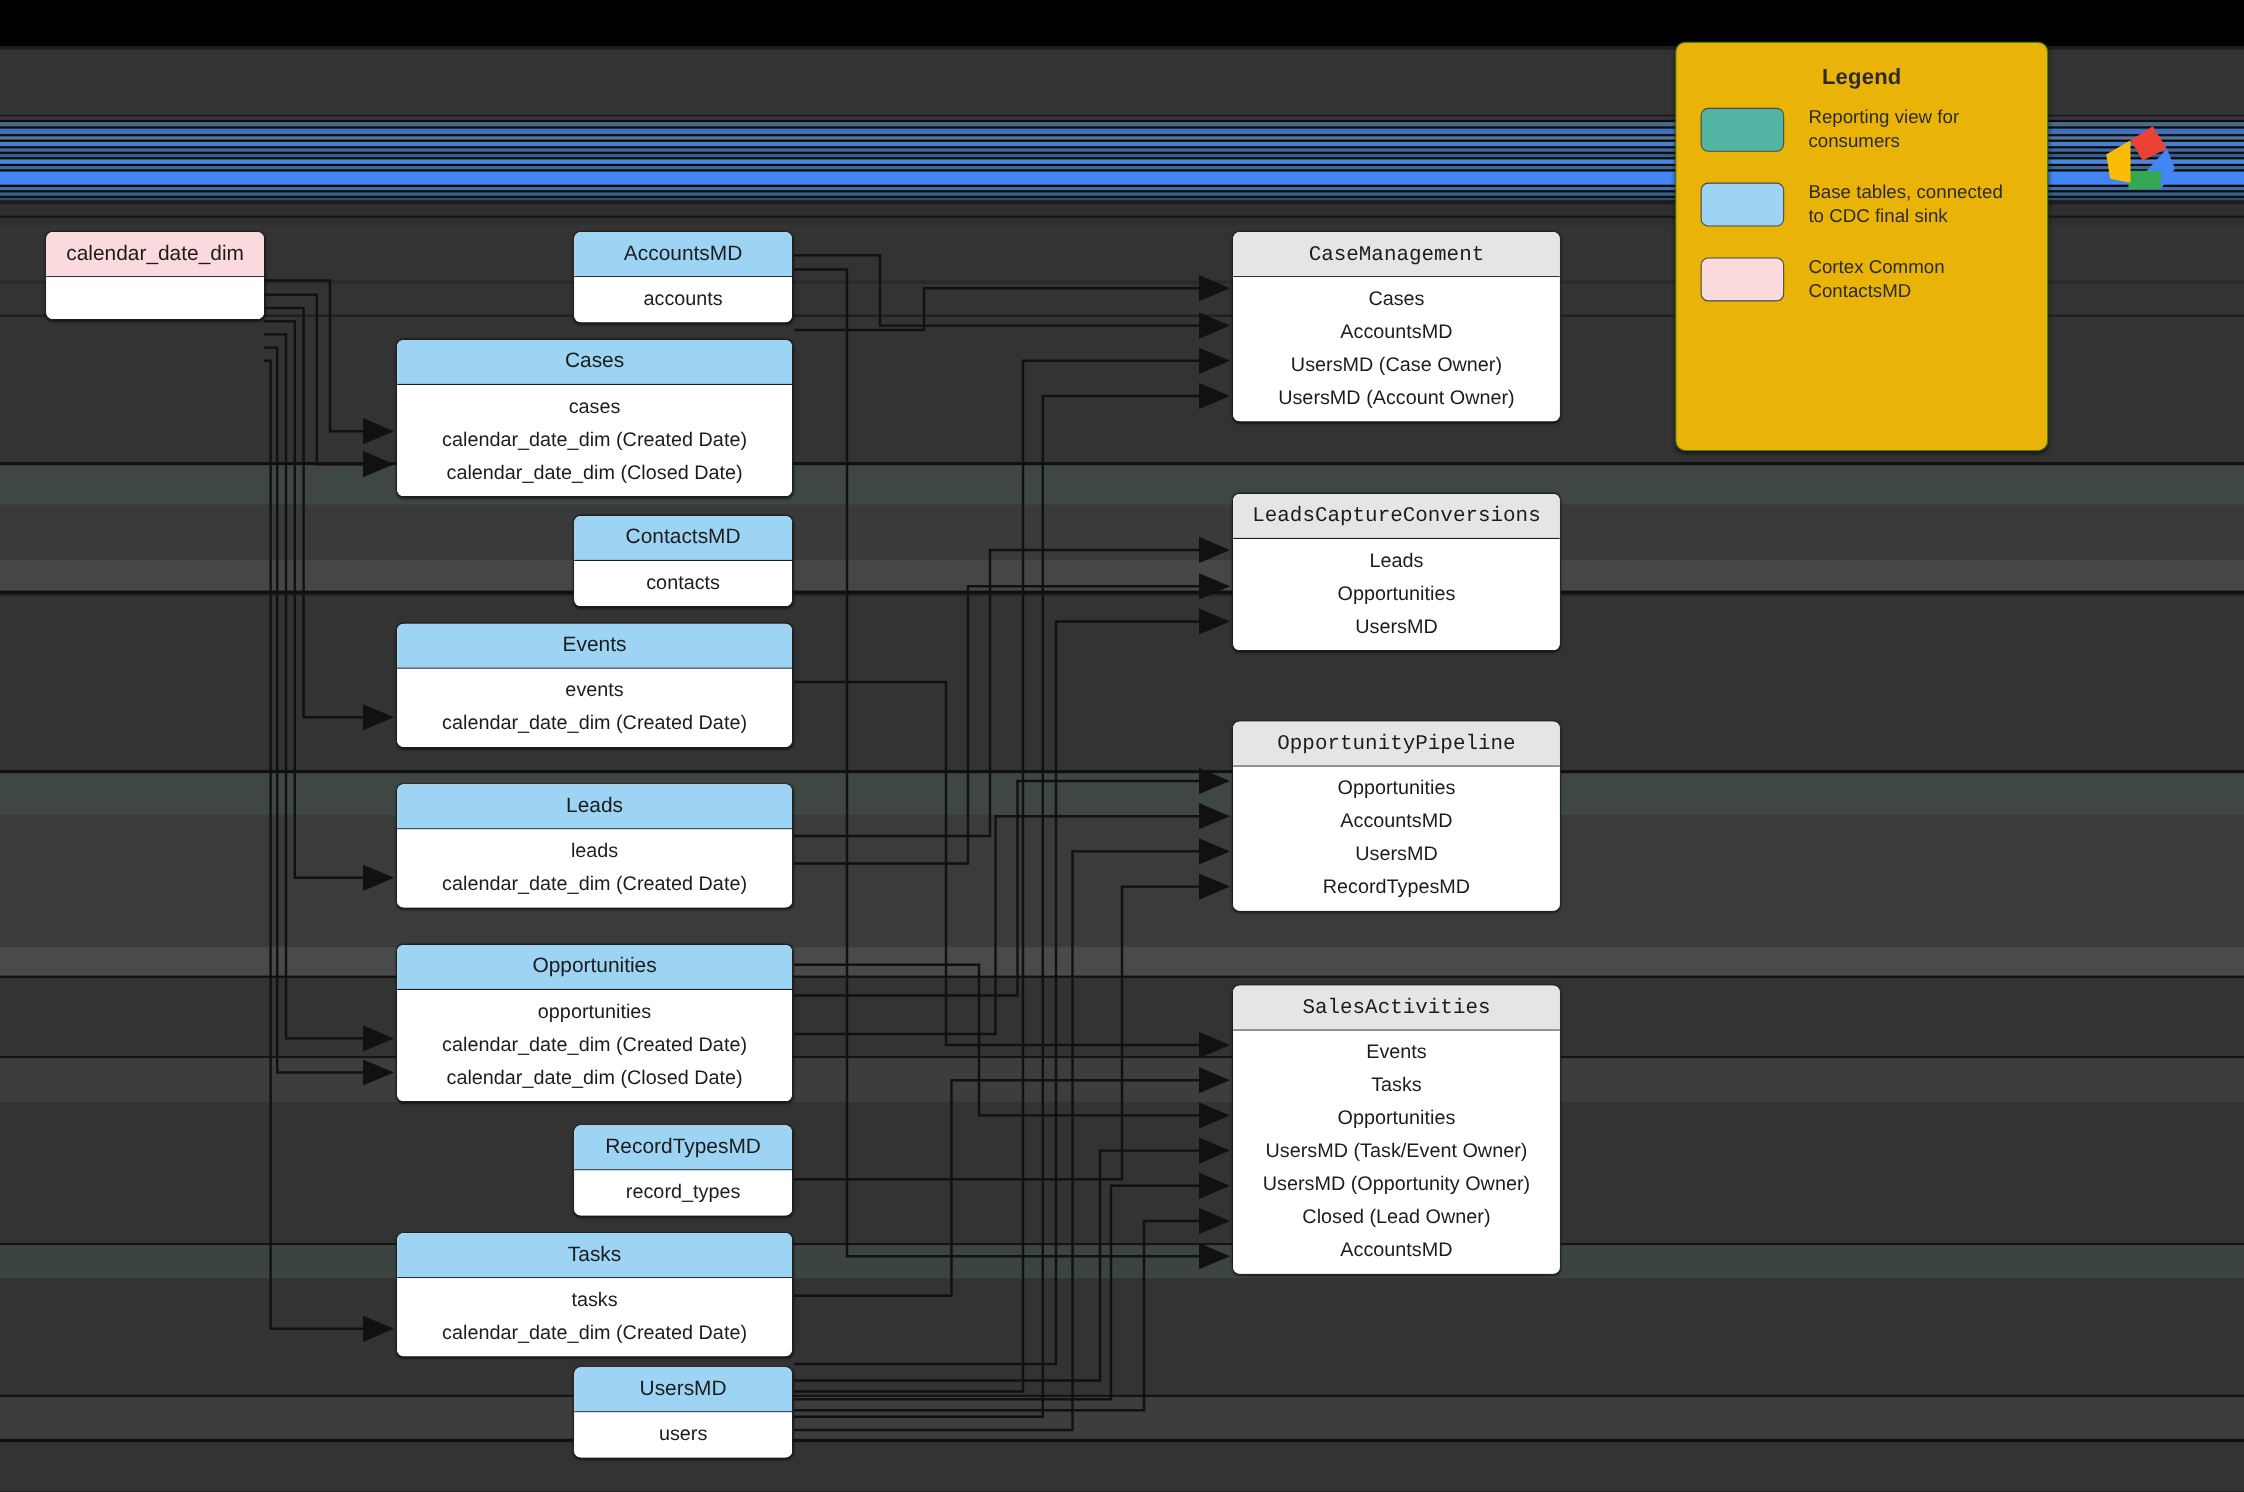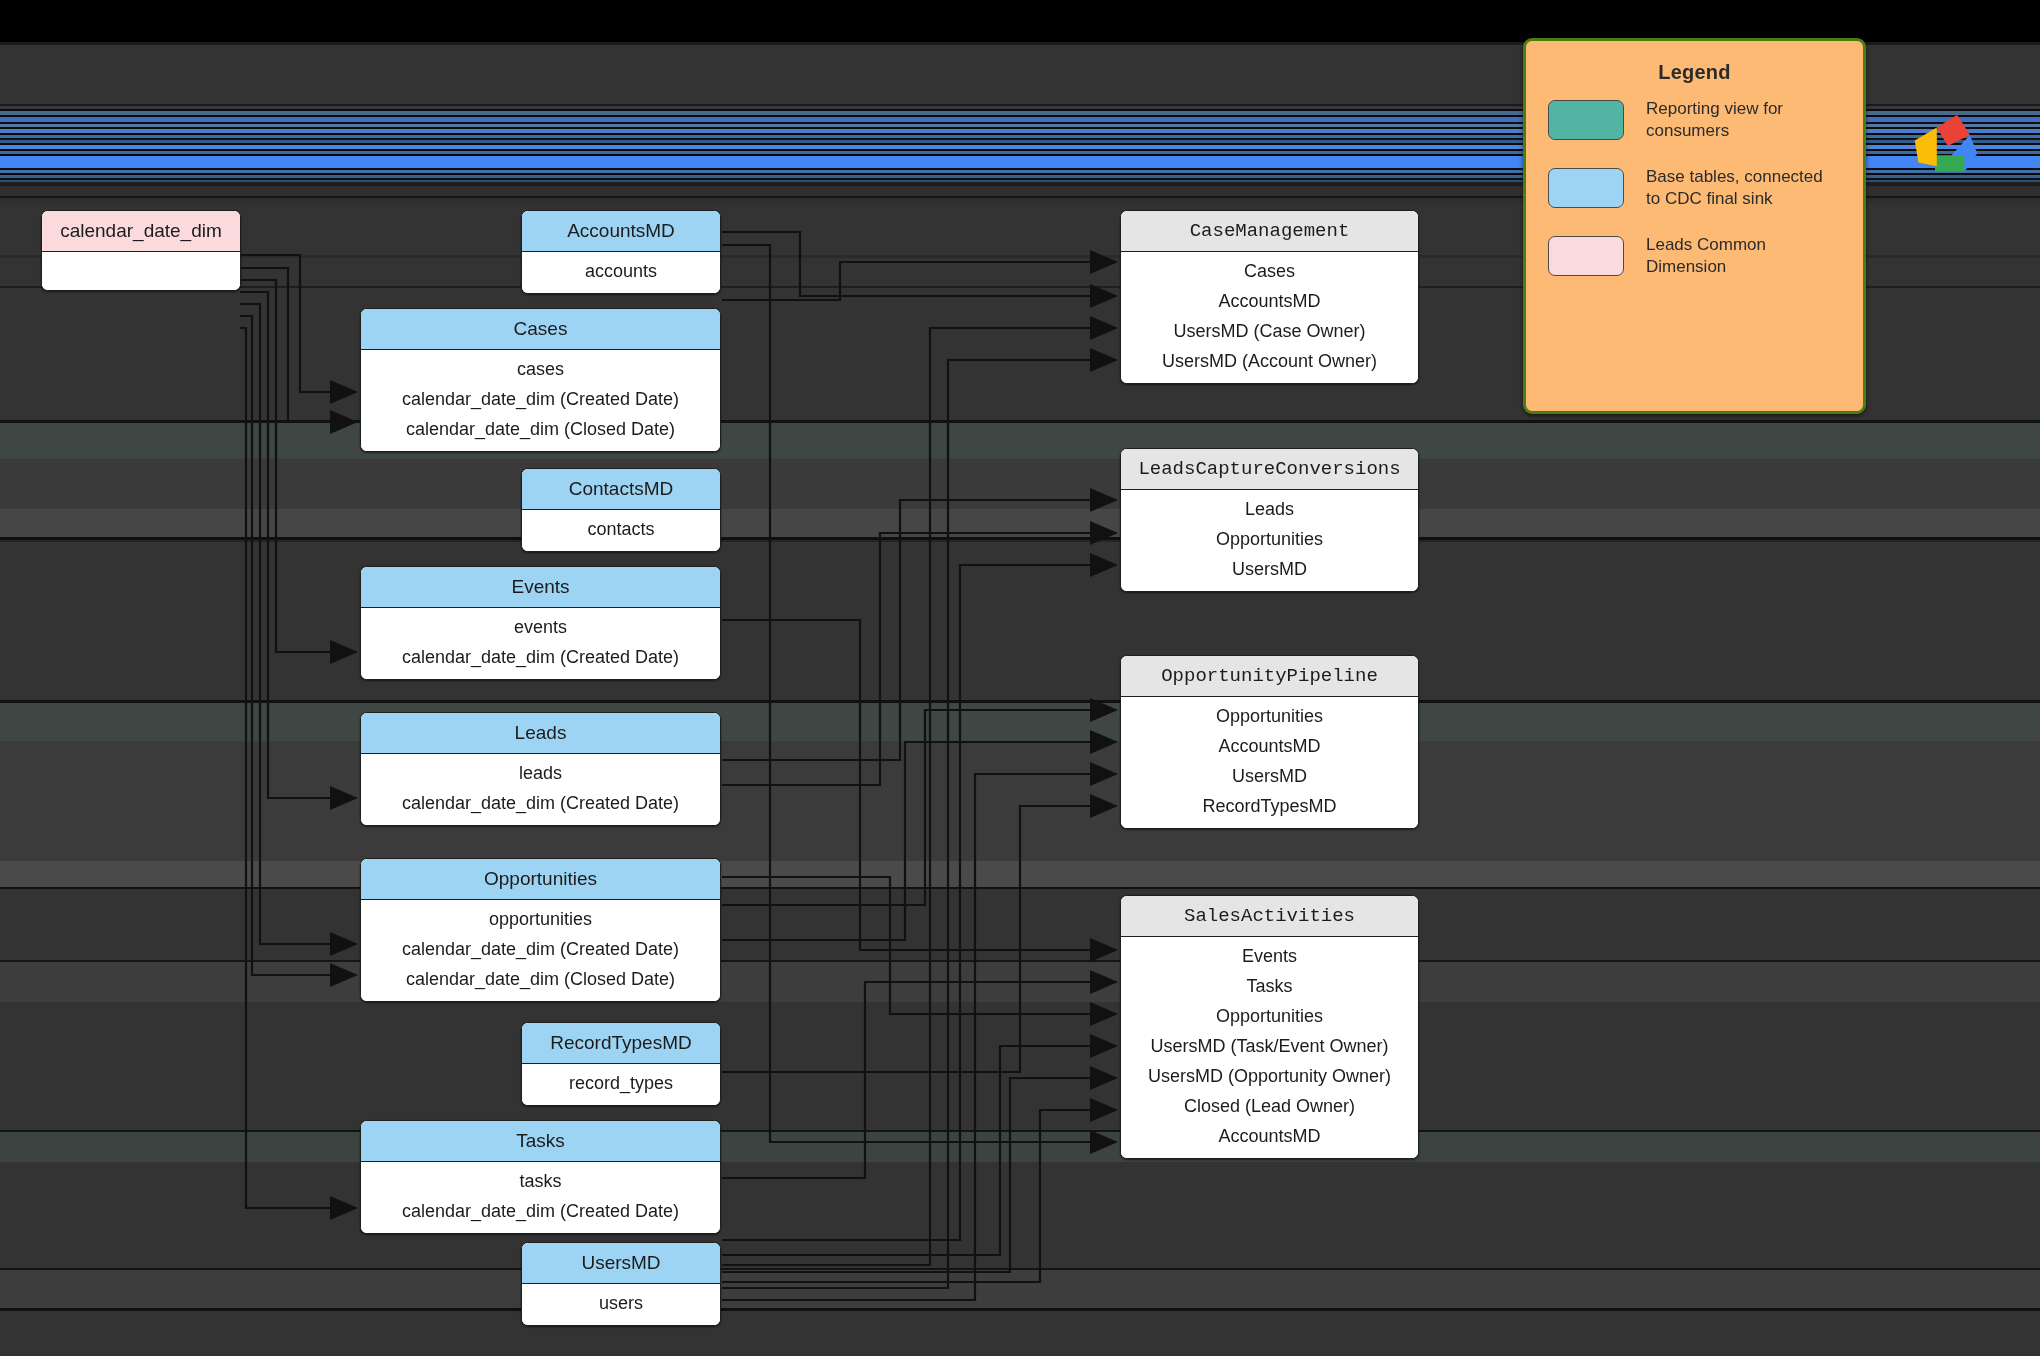--- a/index.html
+++ b/index.html
@@ -25,21 +25,21 @@
   .node.pink  .hd{background:#fadadd;}
   .node .bd{background:#fff;padding:4px 0 7px;}
   .node .bd .row{font-size:18px;line-height:30px;text-align:center;color:#1c1c1c;white-space:nowrap;}
   .node .bd.empty{height:27px;}
 
   
   #wires{position:absolute;left:0;top:0;width:2040px;height:1356px;pointer-events:none;}
 
   
   #legend{position:absolute;left:1523px;top:38px;width:337px;height:370px;
-          background:#fdba74;border:3px solid #4d7c0f;border-radius:9px;
+          background:#eab308;border:1px solid #4d7c0f;border-radius:9px;
           box-shadow:0 2px 4px rgba(0,0,0,.55);}
   #legend .ltitle{font-size:20px;font-weight:bold;color:#2b2b2b;text-align:center;
                   margin:20px 0 14px;letter-spacing:.2px;}
   #legend .lrow{display:flex;align-items:center;margin:0 0 24px 22px;}
   #legend .sw{width:74px;height:38px;border:1px solid #4a4a4a;border-radius:7px;flex:0 0 auto;}
   #legend .ltxt{font-size:17px;line-height:22px;color:#2b2b2b;margin-left:22px;width:195px;}
 
   
   #gcp-logo{position:absolute;left:1900px;top:100px;width:92px;height:92px;}
 </style>
@@ -269,21 +269,21 @@
   </div>
 
   <div class="lrow">
     <div class="sw" style="background:#9dd4f3;"></div>
     <div class="ltxt">Base tables, connected to CDC final sink</div>
   </div>
 
 
   <div class="lrow">
     <div class="sw" style="background:#fadadd;"></div>
-    <div class="ltxt">Leads Common Dimension</div>
+    <div class="ltxt">Cortex Common ContactsMD</div>
   </div>
 </div>
 
 <svg id="gcp-logo" viewBox="0 0 100 100">
   <path d="M62 16 L40 30 L52 50 L76 38 Z" fill="#ea4335"></path>
   <path d="M76 38 L84 58 L70 78 L56 60 Z" fill="#4285f4"></path>
   <path d="M38 78 L70 78 L70 60 L38 60 Z" fill="#34a853"></path>
   <path d="M40 30 L16 44 L20 68 L40 72 Z" fill="#fbbc05"></path>
   <path d="M50 22 C32 22 18 36 18 52 C18 66 28 78 44 78 L66 78 C78 78 86 69 86 58 C86 47 77 39 66 39 C64 29 58 22 50 22 Z
            M50 38 C57 38 62 44 62 50 C62 57 57 62 50 62 C43 62 38 57 38 50 C38 44 43 38 50 38 Z" fill="none"></path>

